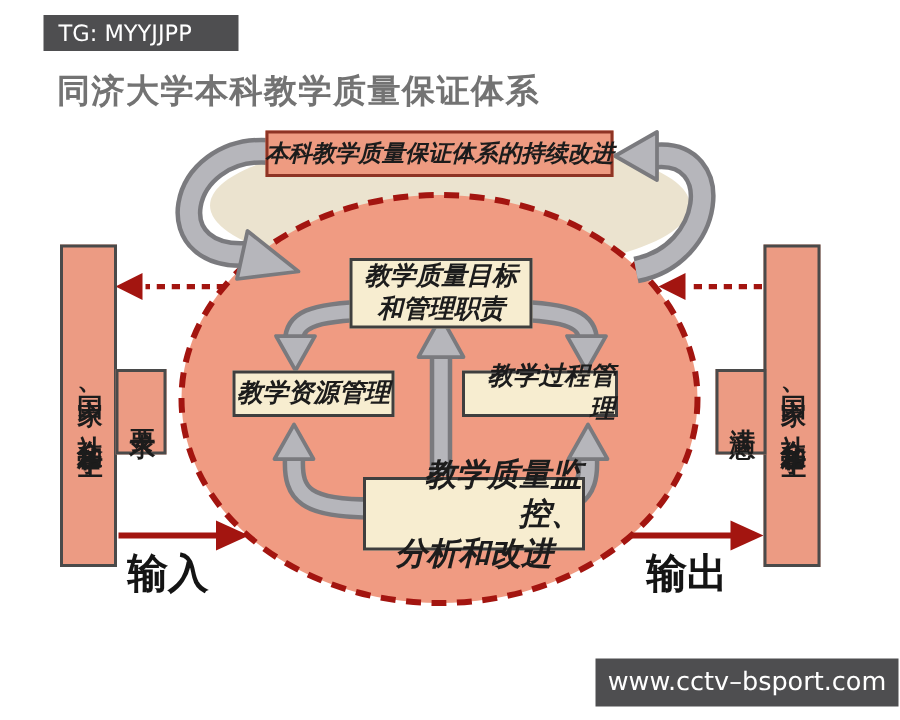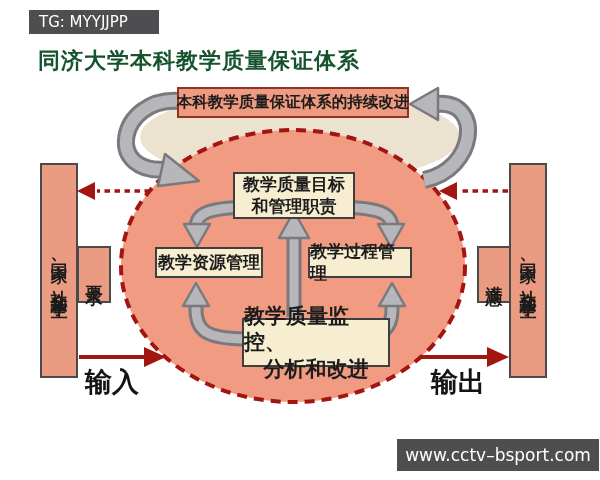--- a/index.html
+++ b/index.html
@@ -9,26 +9,26 @@
   }
   #diagram-svg{position:absolute;left:0;top:0;z-index:1;}
   .abs{position:absolute;box-sizing:border-box;z-index:2;}
   .bar{
     background:#4e4e50;color:#ffffff;font-size:15px;
     display:flex;align-items:center;white-space:nowrap;margin-left:21px;
   }
   .tg-bar{left:8px;top:10px;width:130px;height:24px;padding-left:10px;}
   .url-bar{left:376px;top:439px;width:202px;height:32px;justify-content:center;font-size:17px;}
   .title{
-    left:38px;top:46px;width:360px;color:#14532d;font-size:22px;font-weight:bold;
+    left:38px;top:46px;width:360px;color:#737373;font-size:22px;font-weight:bold;
     letter-spacing:1px;white-space:nowrap;
   }
   .node{
     display:flex;flex-direction:column;align-items:center;justify-content:center;
-    text-align:left;font-weight:bold;color:#1c1c1c;line-height:1.25;
+    text-align:right;font-weight:bold;color:#1c1c1c;line-height:1.25;font-style:italic;
   }
   .cream{background:#f7edd0;border:2px solid #3f3f3f;font-size:17px;}
   .improve{
     left:177px;top:87px;width:232px;height:31px;background:#ee9b81;
     border:2px solid #8e3424;font-size:15.5px;white-space:nowrap;
   }
   .goal{left:233px;top:160px;width:122px;height:47px;margin-top:12px;}
   .resource{left:155px;top:247px;width:108px;height:31px;}
   .process{left:308px;top:247px;width:104px;height:31px;}
   .monitor{left:242px;top:318px;width:148px;height:49px;font-size:21px;}

